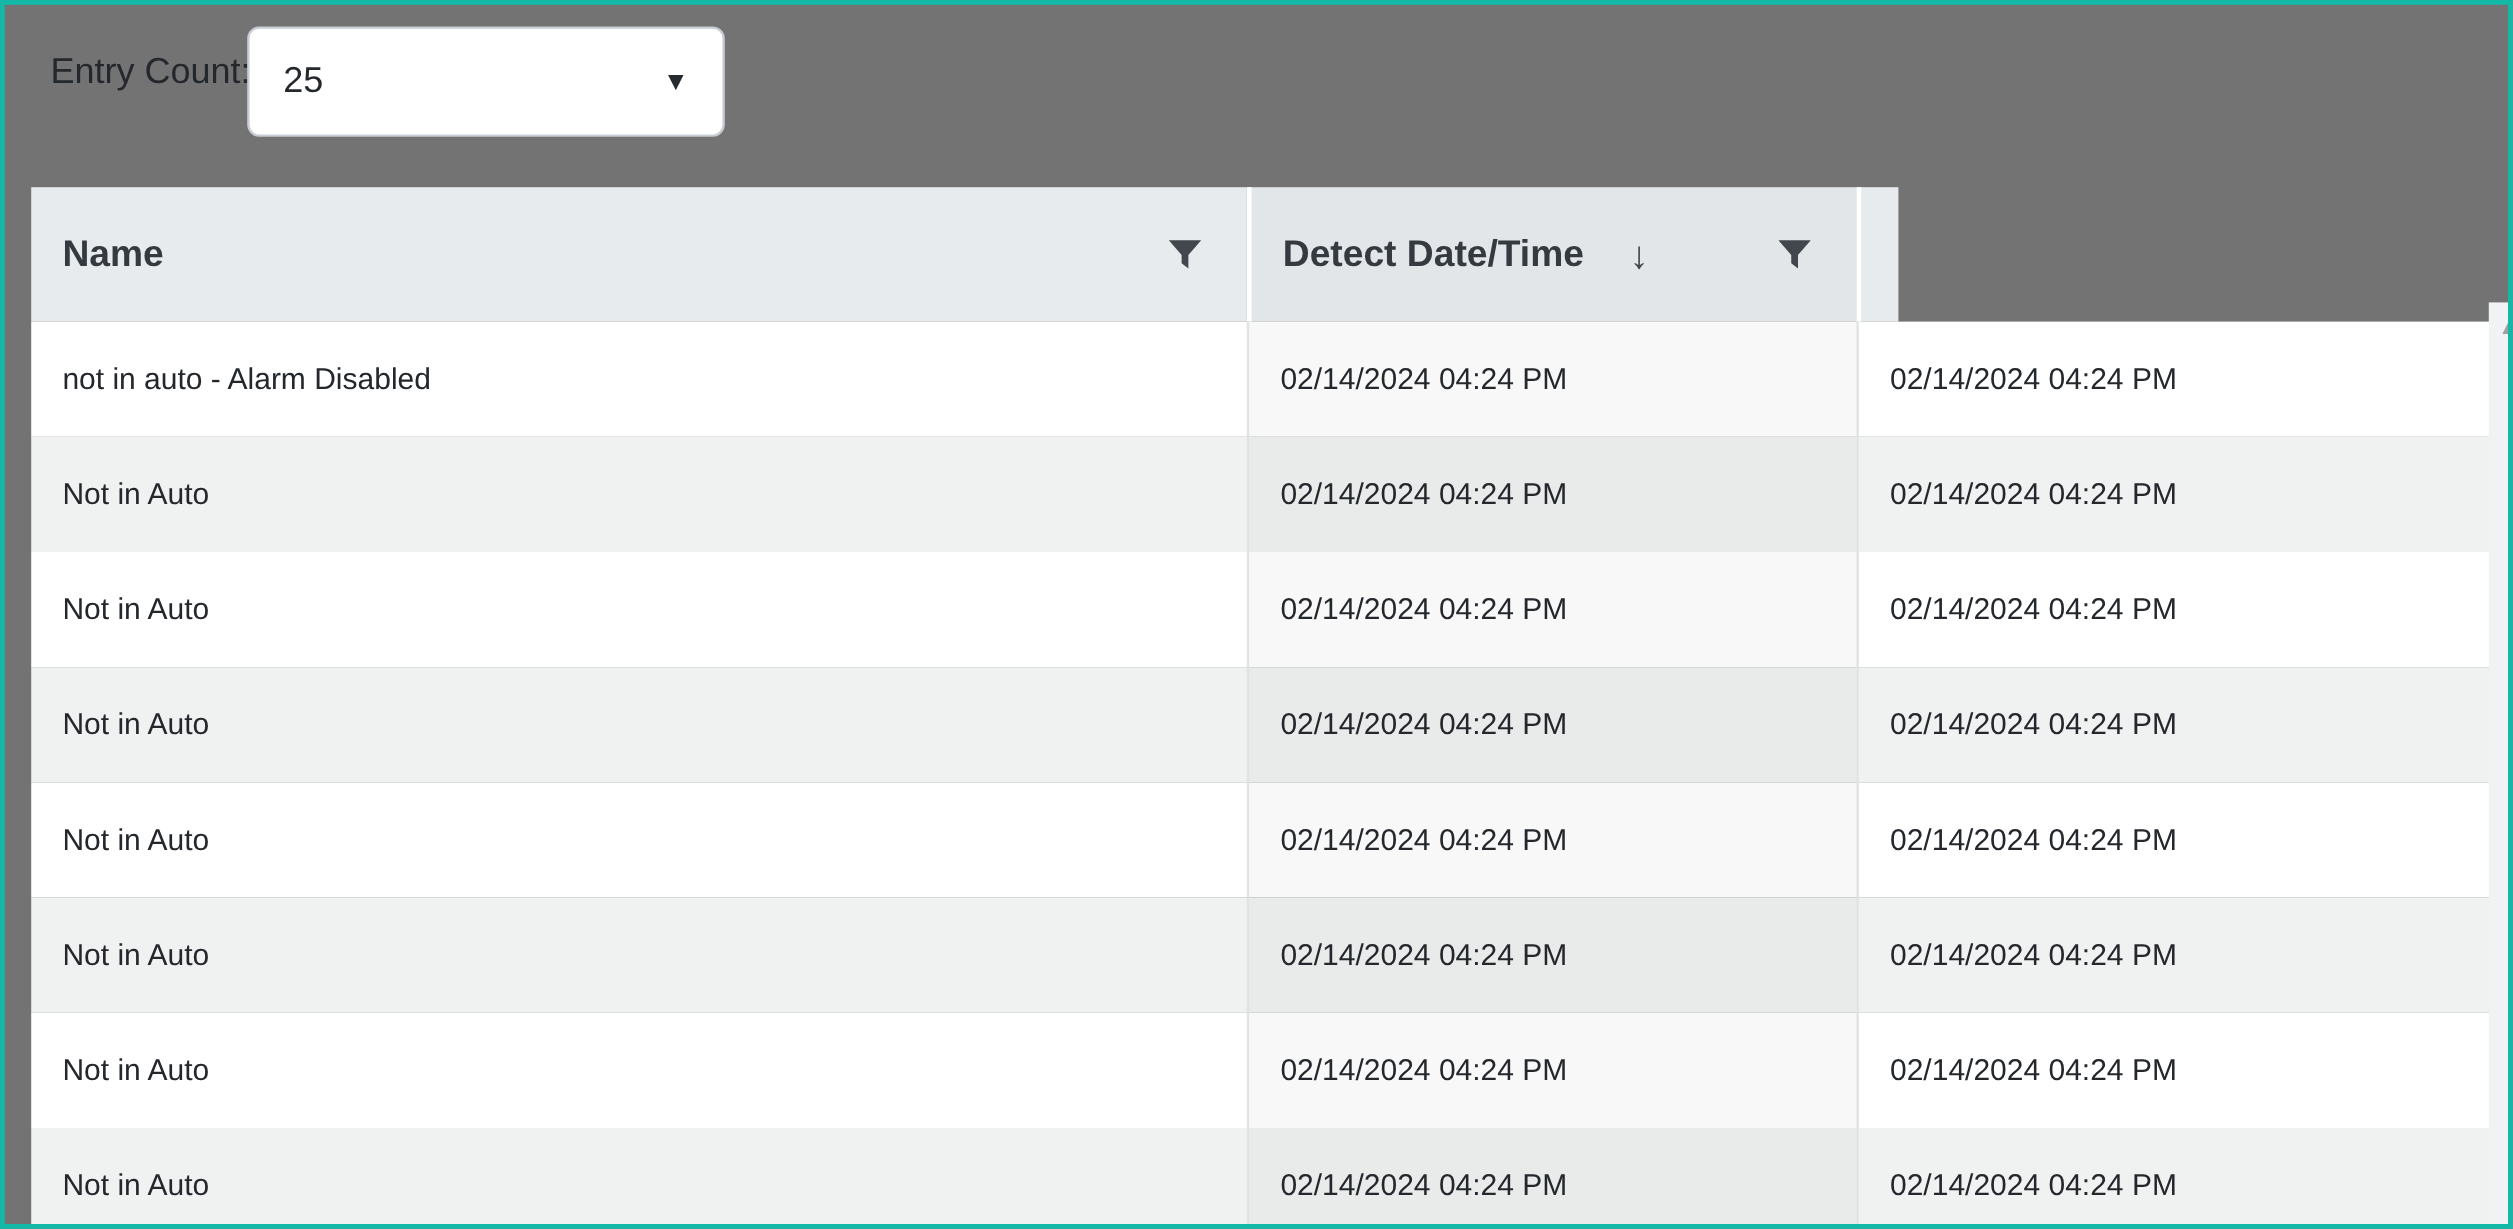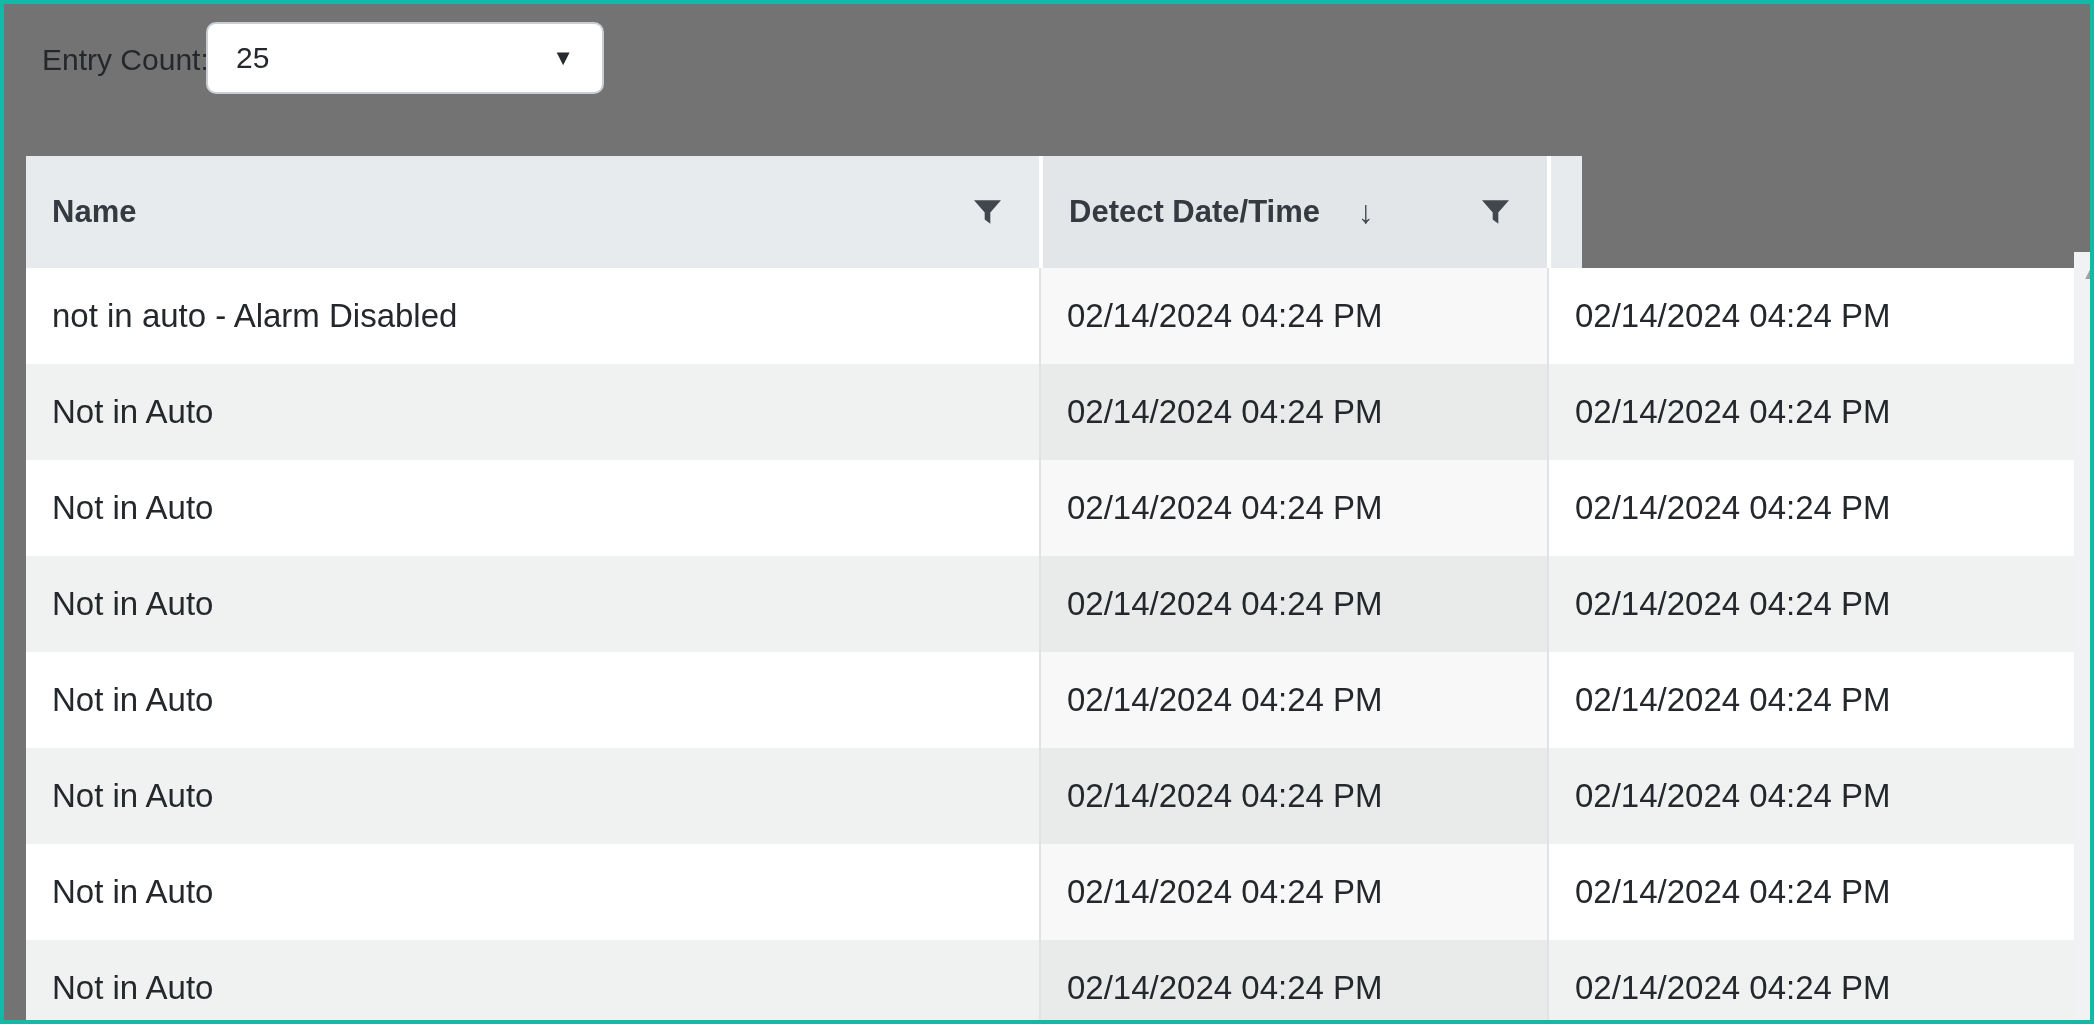--- a/index.html
+++ b/index.html
@@ -24,21 +24,21 @@
     top: 39px;
     font-size: 30px;
     color: #24282d;
     white-space: nowrap;
   }
   .combo {
     position: absolute;
     left: 202px;
     top: 18px;
     width: 398px;
-    height: 72px;
+    height: 92px;
     box-sizing: border-box;
     border: 2px solid #c9ced4;
     border-radius: 10px;
     background: #ffffff;
     display: flex;
     align-items: center;
     justify-content: space-between;
     padding: 0 28px;
     cursor: pointer;
   }
@@ -86,21 +86,21 @@
   .col-scroll { width: 35px; box-sizing: border-box; background: #e8ebee; border-left: 4px solid #ffffff; }
 
   .tbody { position: relative; }
   .row { display: flex; height: 96px; background: #ffffff; }
   .row.stripe { background: #f0f1f1; }
   .cell {
     box-sizing: border-box;
     display: flex;
     align-items: center;
     padding: 4px 26px;
-    font-size: 33px;
+    font-size: 25px;
     color: #24282c;
     white-space: nowrap;
     overflow: hidden;
   }
   .cell.col-detect, .cell.col-clear { border-left: 2px solid #dfe3e6; }
   .cell.sorted { background: rgba(33,37,41,0.030); }
 
   
   .scroll-track {
     position: absolute;

